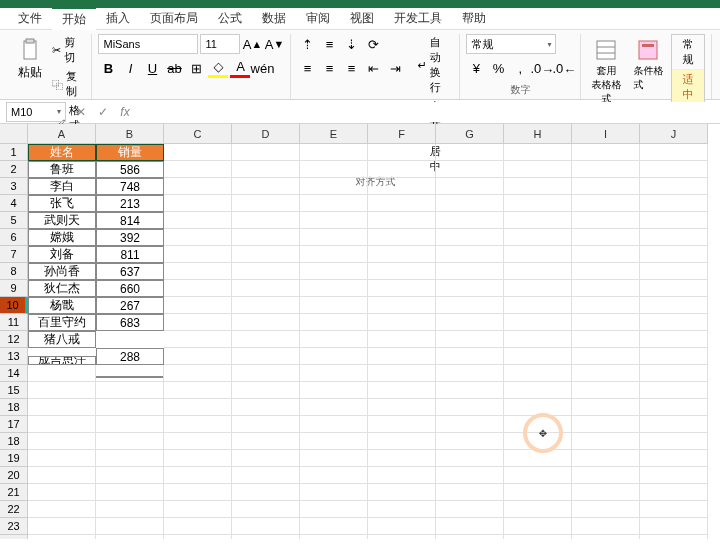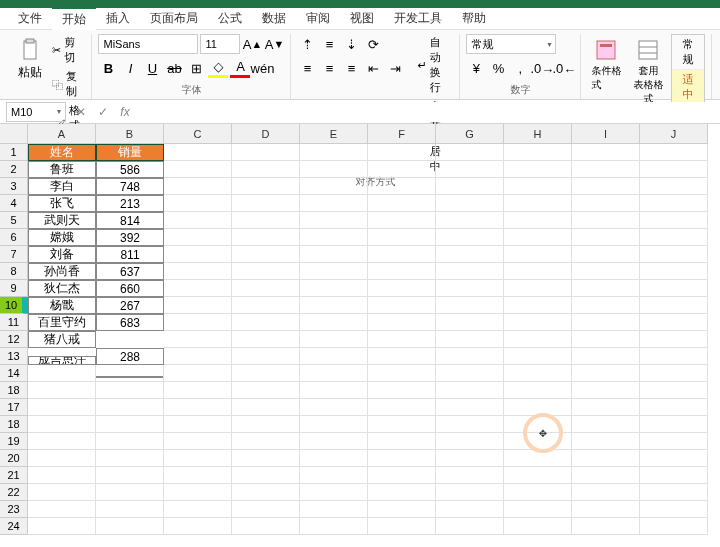--- a/index.html
+++ b/index.html
@@ -28,21 +28,21 @@
 .name-box { width: 60px; height: 20px; border: 1px solid #ccc; margin-left: 6px; padding: 0 4px; font-size: 11px; display: flex; align-items: center; justify-content: space-between; }
 .fx-btns { display: flex; margin-left: 6px; gap: 4px; }
 .fx-btn { width: 18px; height: 18px; display: flex; align-items: center; justify-content: center; color: #888; cursor: pointer; }
 .fx-input { flex: 1; height: 20px; border: none; padding: 0 6px; font-size: 11px; }
 .grid-area { position: relative; height: 415px; overflow: hidden; }
 .col-headers { display: flex; height: 20px; position: sticky; top: 0; }
 .corner { width: 28px; height: 20px; background: #f0f0f0; border-right: 1px solid #ccc; border-bottom: 1px solid #ccc; }
 .col-header { height: 20px; background: #f0f0f0; border-right: 1px solid #ccc; border-bottom: 1px solid #ccc; display: flex; align-items: center; justify-content: center; font-size: 11px; color: #333; }
 .row { display: flex; height: 17px; }
 .row-header { width: 28px; background: #f0f0f0; border-right: 1px solid #ccc; border-bottom: 1px solid #ccc; display: flex; align-items: center; justify-content: center; font-size: 11px; }
-.row-header.sel { background: #84cc16; border-right: 6px solid #14b8a6; text-align: center; }
+.row-header.sel { background: #c2410c; border-right: 3px solid #14b8a6; text-align: center; }
 .cell { border-right: 1px solid #e0e0e0; border-bottom: 1px solid #e0e0e0; display: flex; align-items: center; justify-content: center; font-size: 12px; overflow: hidden; }
 .cell.hdr { background: #ed7d31; color: #fff; border: 1px solid #14532d; }
 .cell.data { border: 1px solid #888; background: #fff; }
 .cursor-ring { position: absolute; width: 40px; height: 40px; border: 4px solid #fbd5b5; border-radius: 50%; left: 523px; top: 413px; pointer-events: none; display: flex; align-items: center; justify-content: center; }
 .cursor-ring::after { content: "✥"; font-size: 10px; color: #333; }
 .chev { font-size: 8px; color: #666; }
 </style>
 </head>
 <body>
 
@@ -109,21 +109,20 @@
           </div>
         <div class="icon-btn">
             <s>ab</s>
           </div>
         <div class="icon-btn">⊞</div>
         <div class="icon-btn" style="border-bottom:3px solid #ffff00">◇</div>
         <div class="icon-btn" style="border-bottom:3px solid #ff0000">A</div>
         <div class="icon-btn">wén</div>
       </div>
     </div>
-    <div class="ribbon-group-label">字体</div>
   </div>
 
   <div class="ribbon-group">
     <div class="ribbon-controls">
       <div style="display:flex;flex-direction:column;gap:4px">
         <div class="btn-row">
           <div class="icon-btn">⇡</div>
           <div class="icon-btn">≡</div>
           <div class="icon-btn">⇣</div>
           <div class="icon-btn">⟳</div>
@@ -165,33 +164,33 @@
         <div class="icon-btn">.0←</div>
       </div>
     </div>
     <div class="ribbon-group-label">数字</div>
   </div>
 
   <div class="ribbon-group">
     <div class="ribbon-controls">
       <div class="group-btn-large">
         <svg viewBox="0 0 24 24">
-            <rect x="3" y="3" width="18" height="18" fill="#fce" stroke="#c66"></rect>
-            <rect x="6" y="6" width="12" height="3" fill="#c66"></rect>
-          </svg>
-        <span style="font-size:10px">条件格式</span>
-      </div>
-      <div class="group-btn-large">
-        <svg viewBox="0 0 24 24">
             <rect x="3" y="3" width="18" height="18" fill="#fff" stroke="#888"></rect>
             <line x1="3" y1="9" x2="21" y2="9" stroke="#888"></line>
             <line x1="3" y1="15" x2="21" y2="15" stroke="#888"></line>
           </svg>
         <span style="font-size:10px;white-space:pre-line;text-align:center">套用
 表格格式</span>
+      </div>
+      <div class="group-btn-large">
+        <svg viewBox="0 0 24 24">
+            <rect x="3" y="3" width="18" height="18" fill="#fce" stroke="#c66"></rect>
+            <rect x="6" y="6" width="12" height="3" fill="#c66"></rect>
+          </svg>
+        <span style="font-size:10px">条件格式</span>
       </div>
       <div class="style-panel">
         <div class="style-row">常规</div>
         <div class="style-row hl">适中</div>
       </div>
     </div>
     <div class="ribbon-group-label">样式</div>
   </div>
 </div>
 
@@ -400,20 +399,33 @@
       <div class="cell" style="width: 68px;"></div>
       <div class="cell" style="width: 68px;"></div>
       <div class="cell" style="width: 68px;"></div>
       <div class="cell" style="width: 68px;"></div>
       <div class="cell" style="width: 68px;"></div>
       <div class="cell" style="width: 68px;"></div>
       <div class="cell" style="width: 68px;"></div>
       <div class="cell" style="width: 68px;"></div>
     </div>
     <div class="row">
+      <div class="row-header">15</div>
+      <div class="cell" style="width: 68px;"></div>
+      <div class="cell" style="width: 68px;"></div>
+      <div class="cell" style="width: 68px;"></div>
+      <div class="cell" style="width: 68px;"></div>
+      <div class="cell" style="width: 68px;"></div>
+      <div class="cell" style="width: 68px;"></div>
+      <div class="cell" style="width: 68px;"></div>
+      <div class="cell" style="width: 68px;"></div>
+      <div class="cell" style="width: 68px;"></div>
+      <div class="cell" style="width: 68px;"></div>
+    </div>
+    <div class="row">
       <div class="row-header">18</div>
       <div class="cell" style="width: 68px;"></div>
       <div class="cell" style="width: 68px;"></div>
       <div class="cell" style="width: 68px;"></div>
       <div class="cell" style="width: 68px;"></div>
       <div class="cell" style="width: 68px;"></div>
       <div class="cell" style="width: 68px;"></div>
       <div class="cell" style="width: 68px;"></div>
       <div class="cell" style="width: 68px;"></div>
       <div class="cell" style="width: 68px;"></div>

